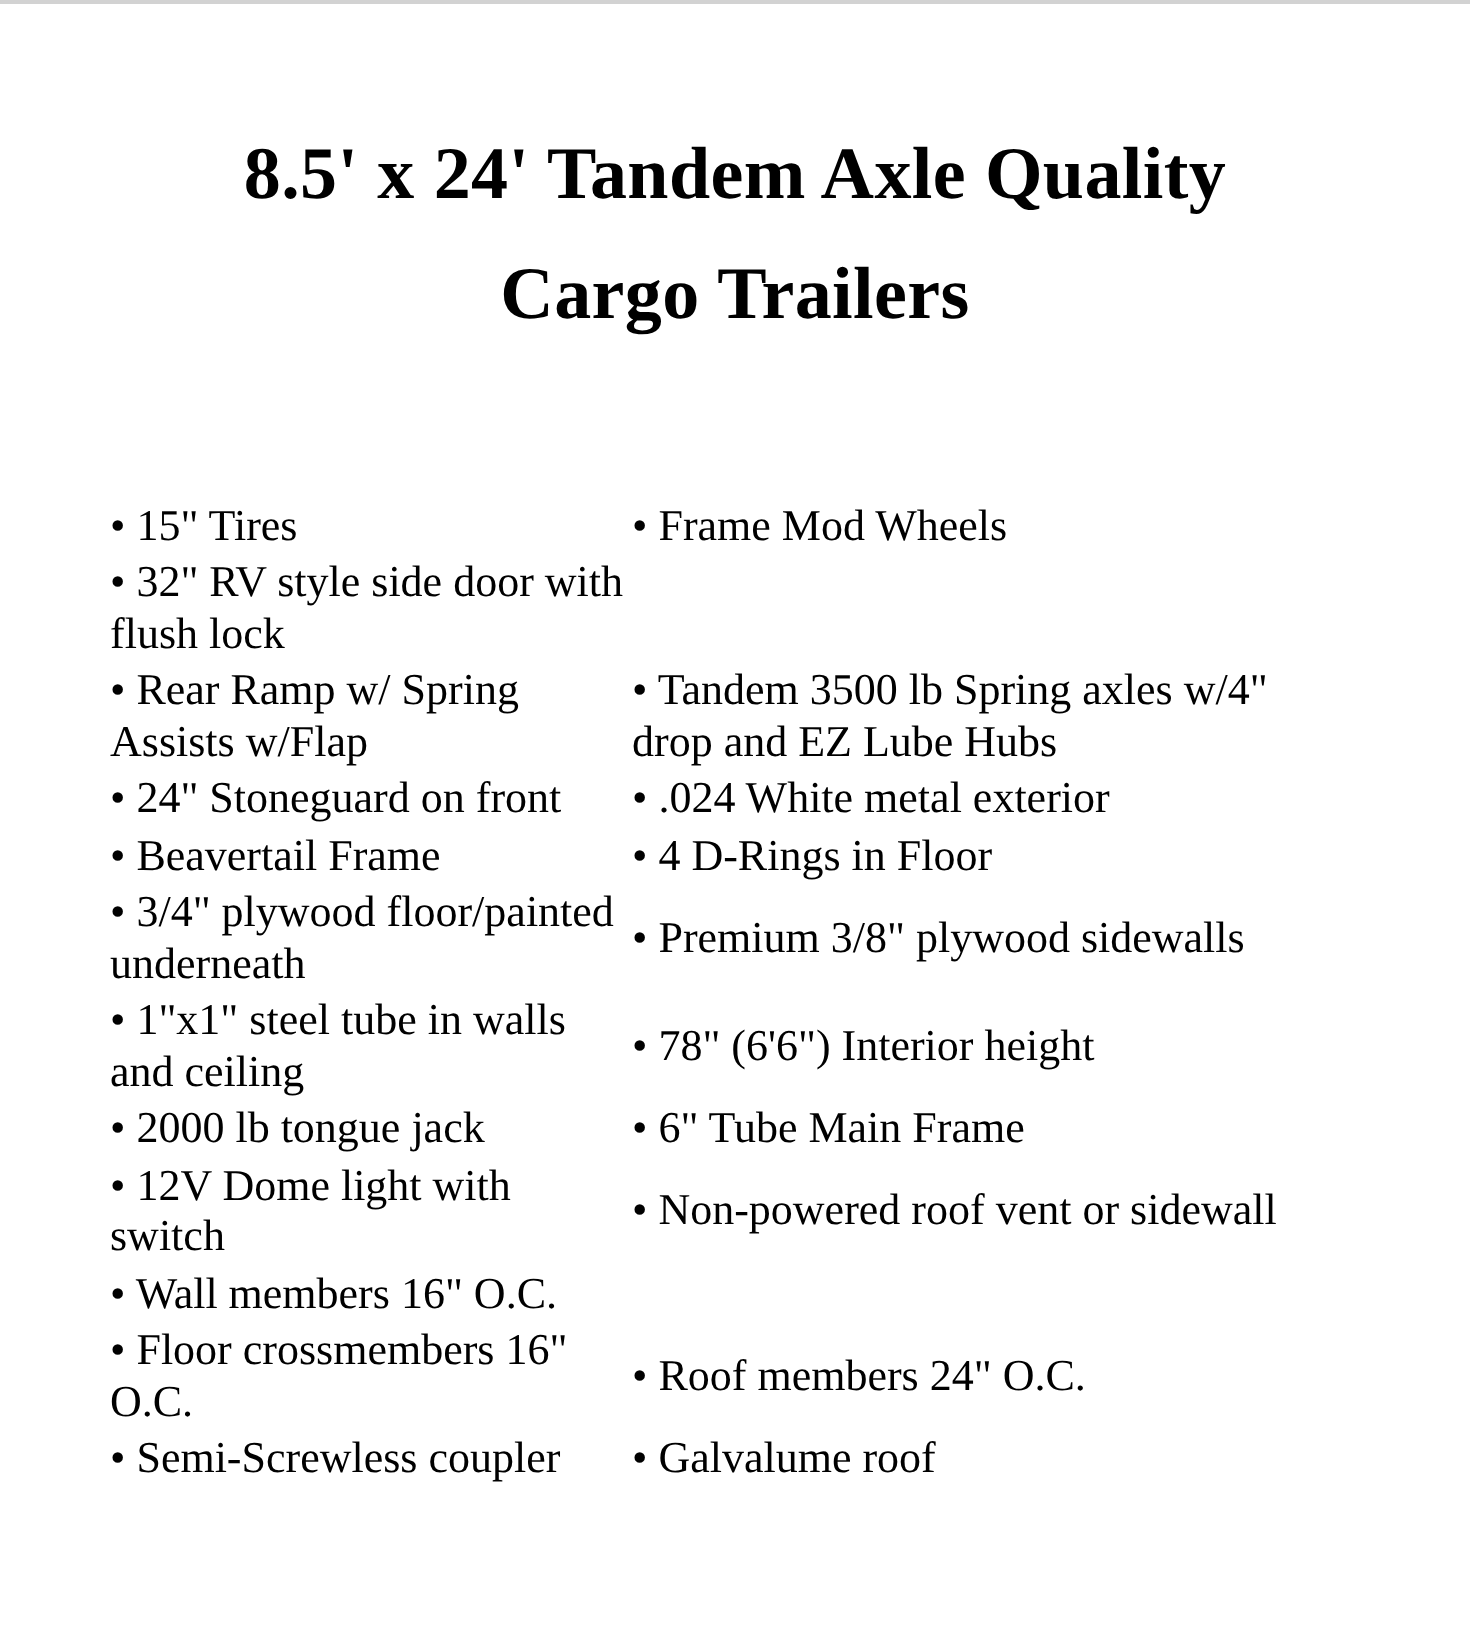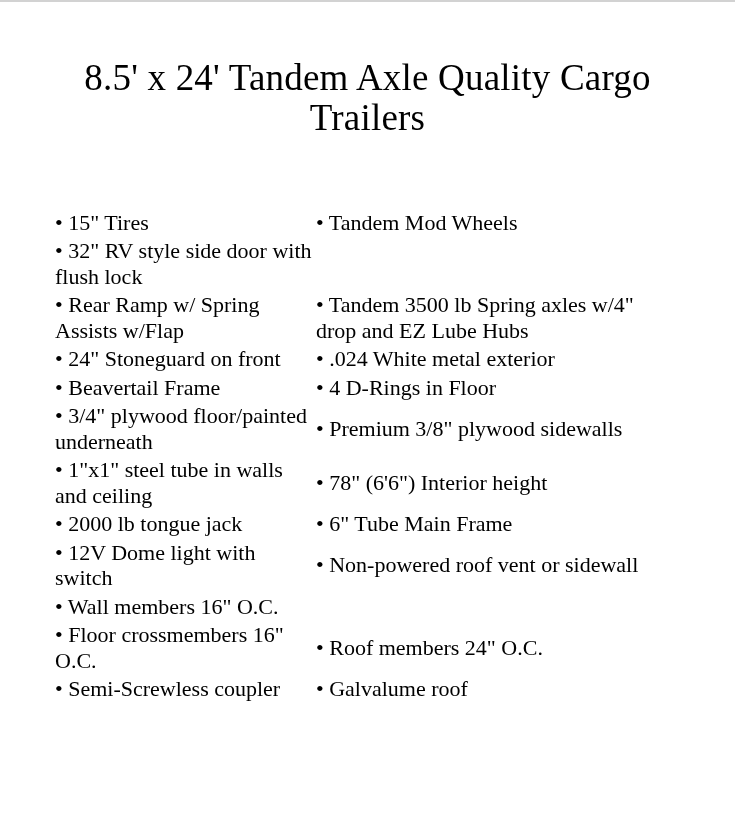--- a/index.html
+++ b/index.html
@@ -17,22 +17,22 @@
   .top-strip {
     width: 735px;
     height: 2px;
     background: #d2d2d2;
   }
   .title {
     margin: 56px auto 0;
     max-width: 600px;
     text-align: center;
     font-size: 37px;
-    font-weight: 400;
-    line-height: 40px;
+    font-weight: 700;
+    line-height: 60px;
     letter-spacing: 0.2px;
   }
   .spec-table {
     margin: 70px 0 0 55px;
   }
   .row {
     display: grid;
     grid-template-columns: 261px 340px;
     align-items: center;
   }
@@ -55,21 +55,21 @@
 
   <div class="spec-table">
 
     <div class="row">
       <div class="cell">
         <span class="bullet">•</span>
         <span>15" Tires</span>
       </div>
       <div class="cell">
         <span class="bullet">•</span>
-        <span>Tandem Mod Wheels</span>
+        <span>Frame Mod Wheels</span>
       </div>
     </div>
 
     <div class="row">
       <div class="cell">
         <span class="bullet">•</span>
         <span>32" RV style side door with flush lock</span>
       </div>
     </div>
 

